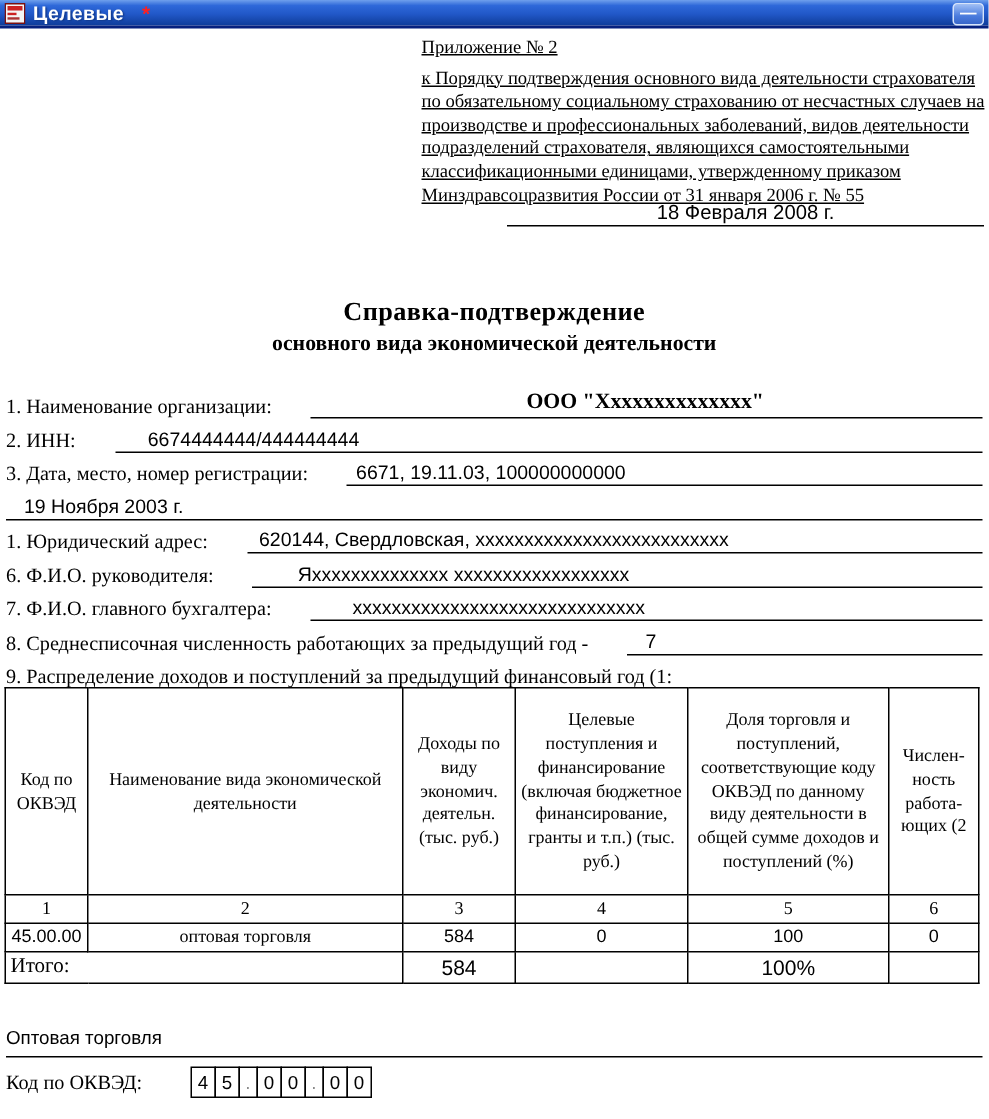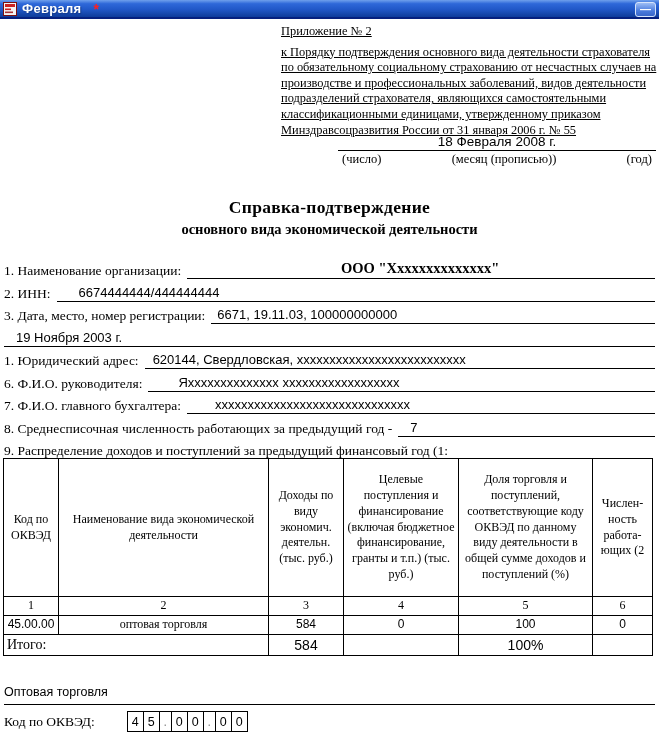--- a/index.html
+++ b/index.html
@@ -38,21 +38,21 @@
     text-align:center;font-family:"Liberation Sans",sans-serif;font-size:13.5px;
     border-bottom:1px solid #000;padding-bottom:1px;
   }
   .date-labels{display:flex;justify-content:space-between;font-size:12.5px;padding:1px 4px 0 4px;}
   .doc-title{position:absolute;left:0;right:0;top:176px;text-align:center;
     font-size:17.5px;font-weight:bold;letter-spacing:.3px;}
   .doc-subtitle{position:absolute;left:0;right:0;top:200px;text-align:center;
     font-size:14.5px;font-weight:bold;}
   
   .fields{position:absolute;left:4px;right:4px;top:236px;}
-  .frow{display:flex;align-items:flex-end;height:22px;margin-bottom:0.5px;}
+  .frow{display:flex;align-items:flex-end;height:22px;margin-bottom:0.5px;gap:20px;}
   .flabel{white-space:nowrap;font-size:13.5px;padding-right:6px;}
   .fvalue{
     flex:1;border-bottom:1px solid #000;
     font-family:"Liberation Sans",sans-serif;font-size:13px;
     padding:0 2px 1px 12px;white-space:nowrap;overflow:hidden;
   }
   .fvalue.center{text-align:center;font-family:"Liberation Serif",serif;
     font-weight:bold;font-size:14.5px;padding-left:0;}
   .frow.nofill .flabel{padding-right:0;}
   
@@ -88,39 +88,34 @@
 </head>
 <body>
 
 <div class="titlebar">
   <svg class="app-icon" viewBox="0 0 14 14">
     <rect x="0.5" y="0.5" width="13" height="13" fill="#f4f4f4" stroke="#7a1010"></rect>
     <rect x="2" y="2" width="10" height="3" fill="#cc2222"></rect>
     <rect x="2" y="6.5" width="6" height="1.6" fill="#cc2222"></rect>
     <rect x="2" y="9.5" width="8" height="1.6" fill="#aa3333"></rect>
   </svg>
-  <span class="title-text">Февраля</span>
+  <span class="title-text">Целевые</span>
   <span class="modified-star">*</span>
   <div class="min-btn">—</div>
 </div>
 
 <div class="doc">
 
   <div class="appendix">
     <div class="line1">Приложение № 2</div>
     <div>к Порядку подтверждения основного вида деятельности страхователя по обязательному социальному страхованию от несчастных случаев на производстве и профессиональных заболеваний, видов деятельности подразделений страхователя, являющихся самостоятельными классификационными единицами, утвержденному приказом Минздравсоцразвития России от 31 января 2006 г. № 55</div>
   </div>
 
   <div class="dateblock">
     <div class="date-value">18 Февраля 2008 г.</div>
-    <div class="date-labels">
-      <span>(число)</span>
-      <span>(месяц (прописью))</span>
-      <span>(год)</span>
-    </div>
   </div>
 
   <div class="doc-title">Справка-подтверждение</div>
   <div class="doc-subtitle">основного вида экономической деятельности</div>
 
   <div class="fields">
     <div class="frow">
       <span class="flabel">1. Наименование организации:</span>
       <span class="fvalue center">ООО "Хххххххххххххх"</span>
     </div>

